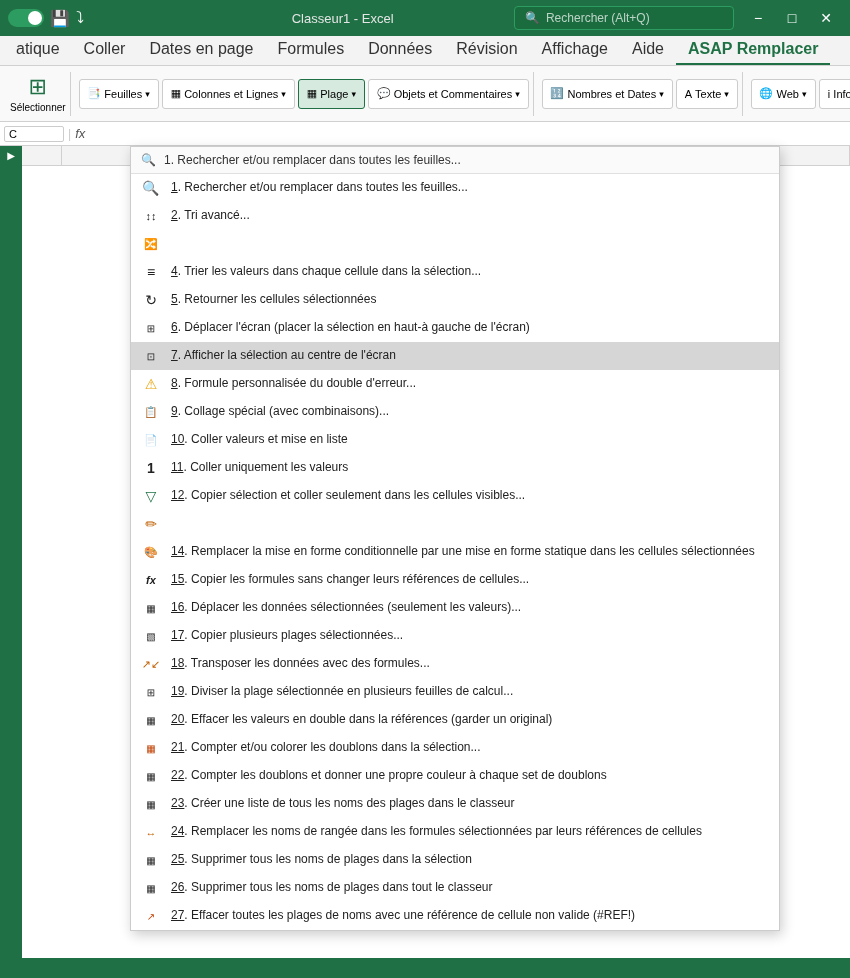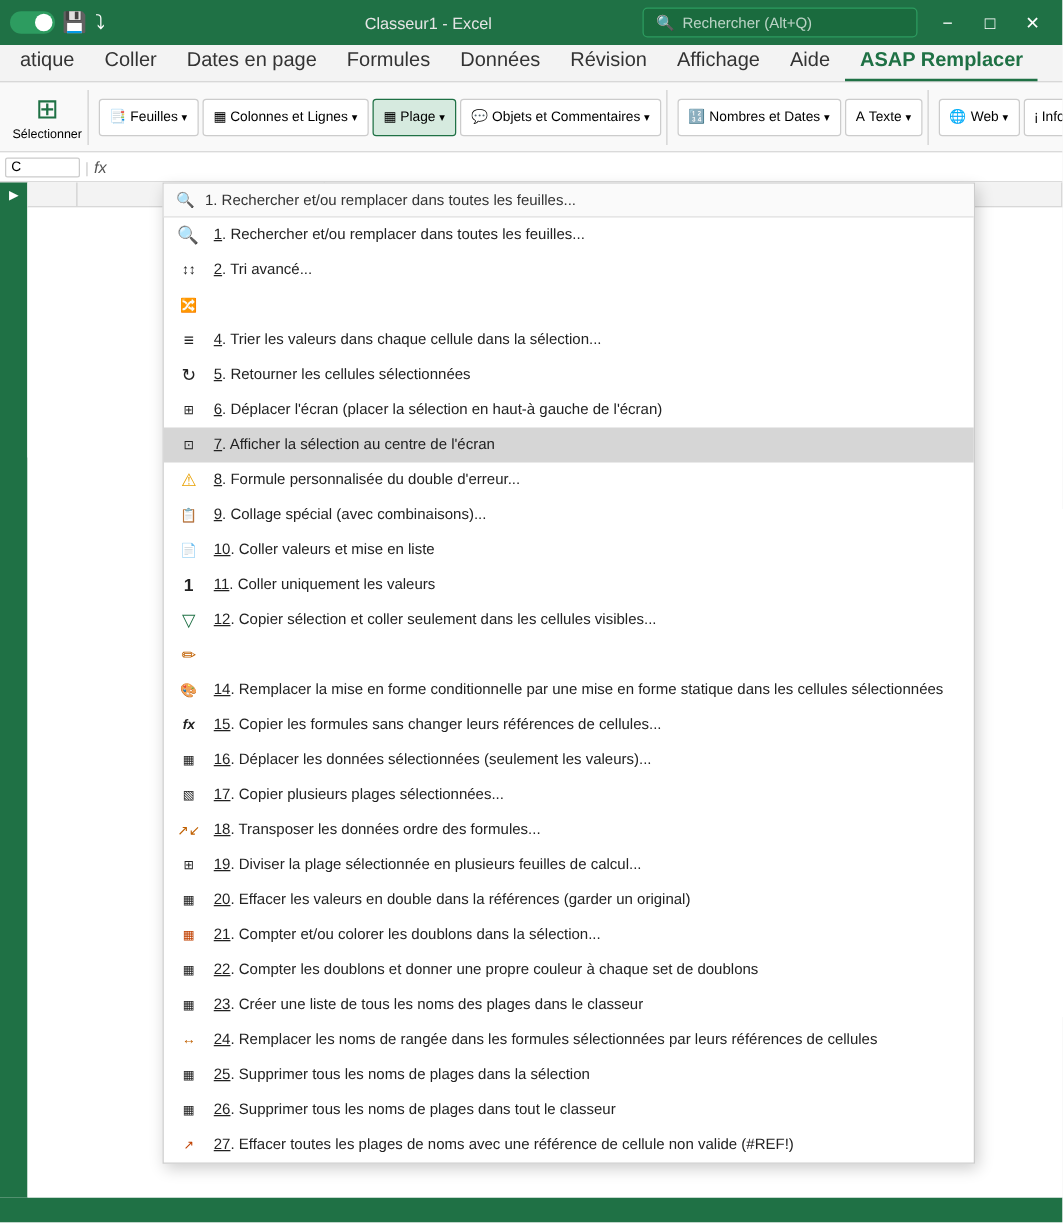--- a/index.html
+++ b/index.html
@@ -393,21 +393,21 @@
       <div class="dropdown-item">
         <span class="item-icon" style="font-size:10px;">▦</span>
         <span class="item-text"><u>16</u>. <span>Déplacer les données sélectionnées (seulement les valeurs)...</span></span>
       </div>
       <div class="dropdown-item">
         <span class="item-icon" style="font-size:10px;">▧</span>
         <span class="item-text"><u>17</u>. <span>Copier plusieurs plages sélectionnées...</span></span>
       </div>
       <div class="dropdown-item">
         <span class="item-icon" style="color:#c06000;font-size:11px;">↗↙</span>
-        <span class="item-text"><u>18</u>. <span>Transposer les données ordre des formules...</span></span>
+        <span class="item-text"><u>18</u>. <span>Transposer les données avec des formules...</span></span>
       </div>
       <div class="dropdown-item">
         <span class="item-icon" style="font-size:10px;">⊞</span>
         <span class="item-text"><u>19</u>. <span>Diviser la plage sélectionnée en plusieurs feuilles de calcul...</span></span>
       </div>
       <div class="dropdown-item">
         <span class="item-icon" style="font-size:10px;">▦</span>
         <span class="item-text"><u>20</u>. <span>Effacer les valeurs en double dans la références (garder un original)</span></span>
       </div>
       <div class="dropdown-item">

